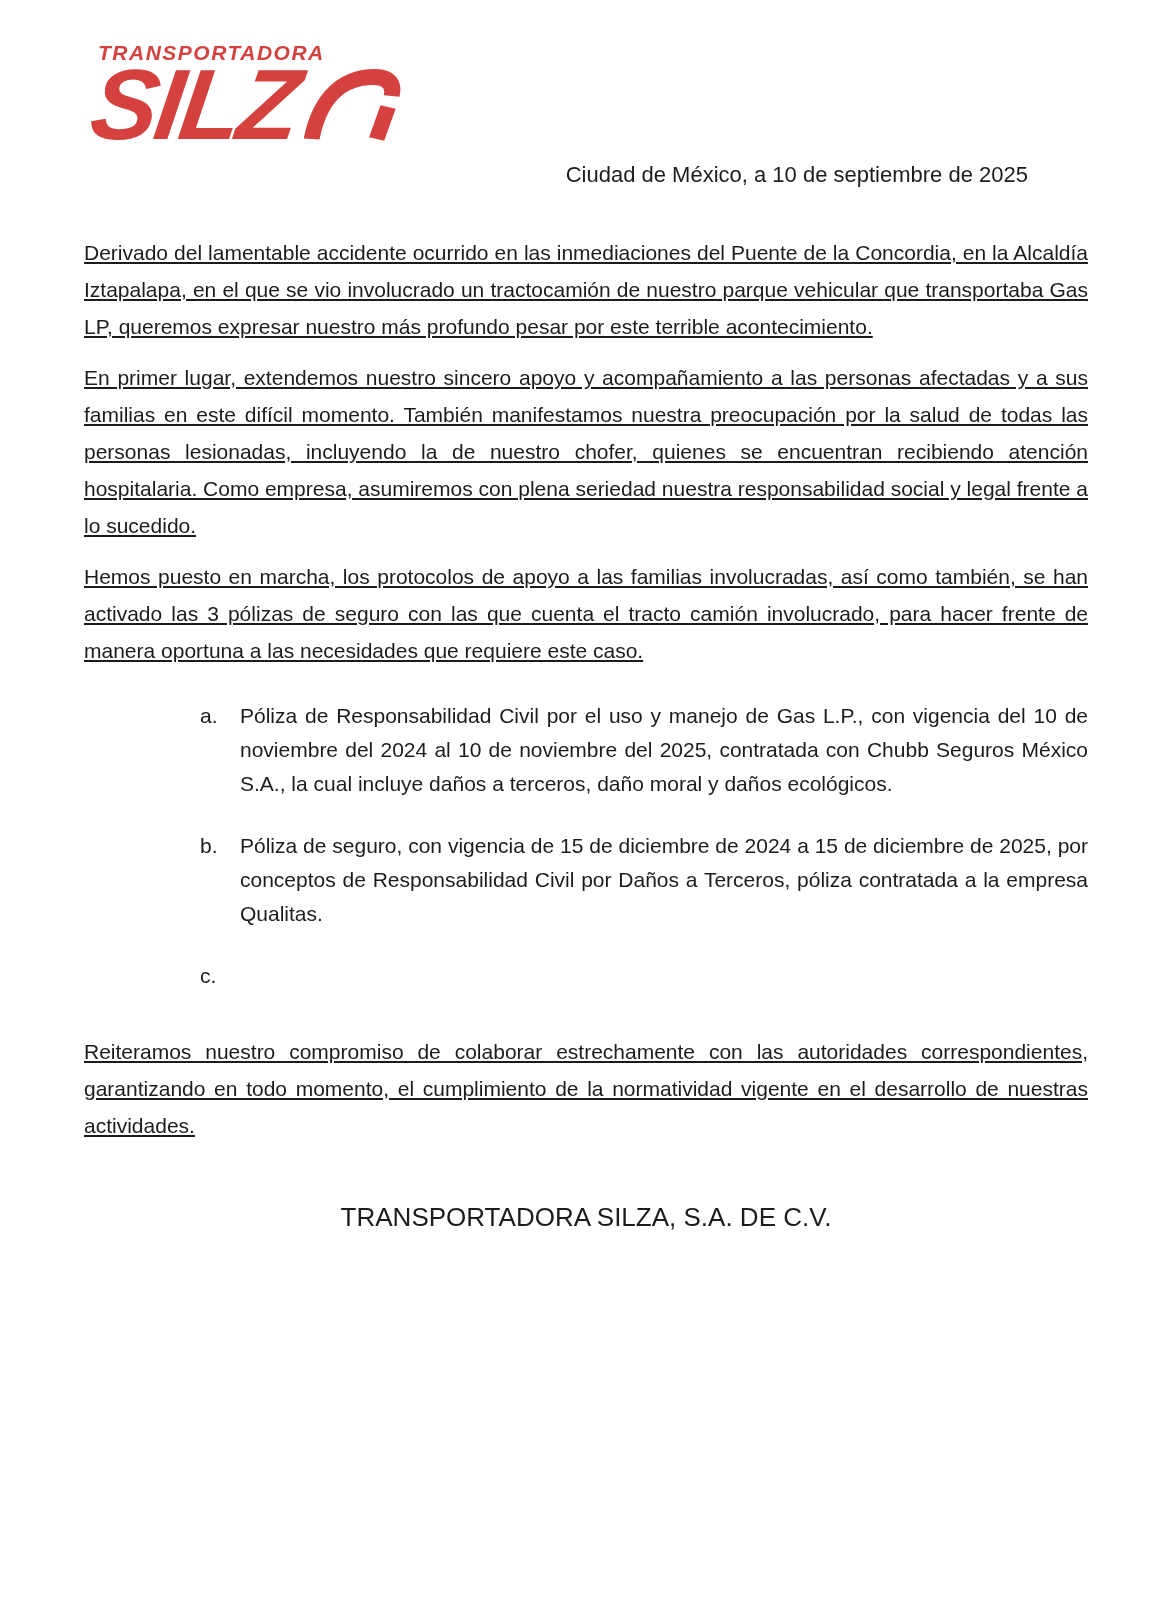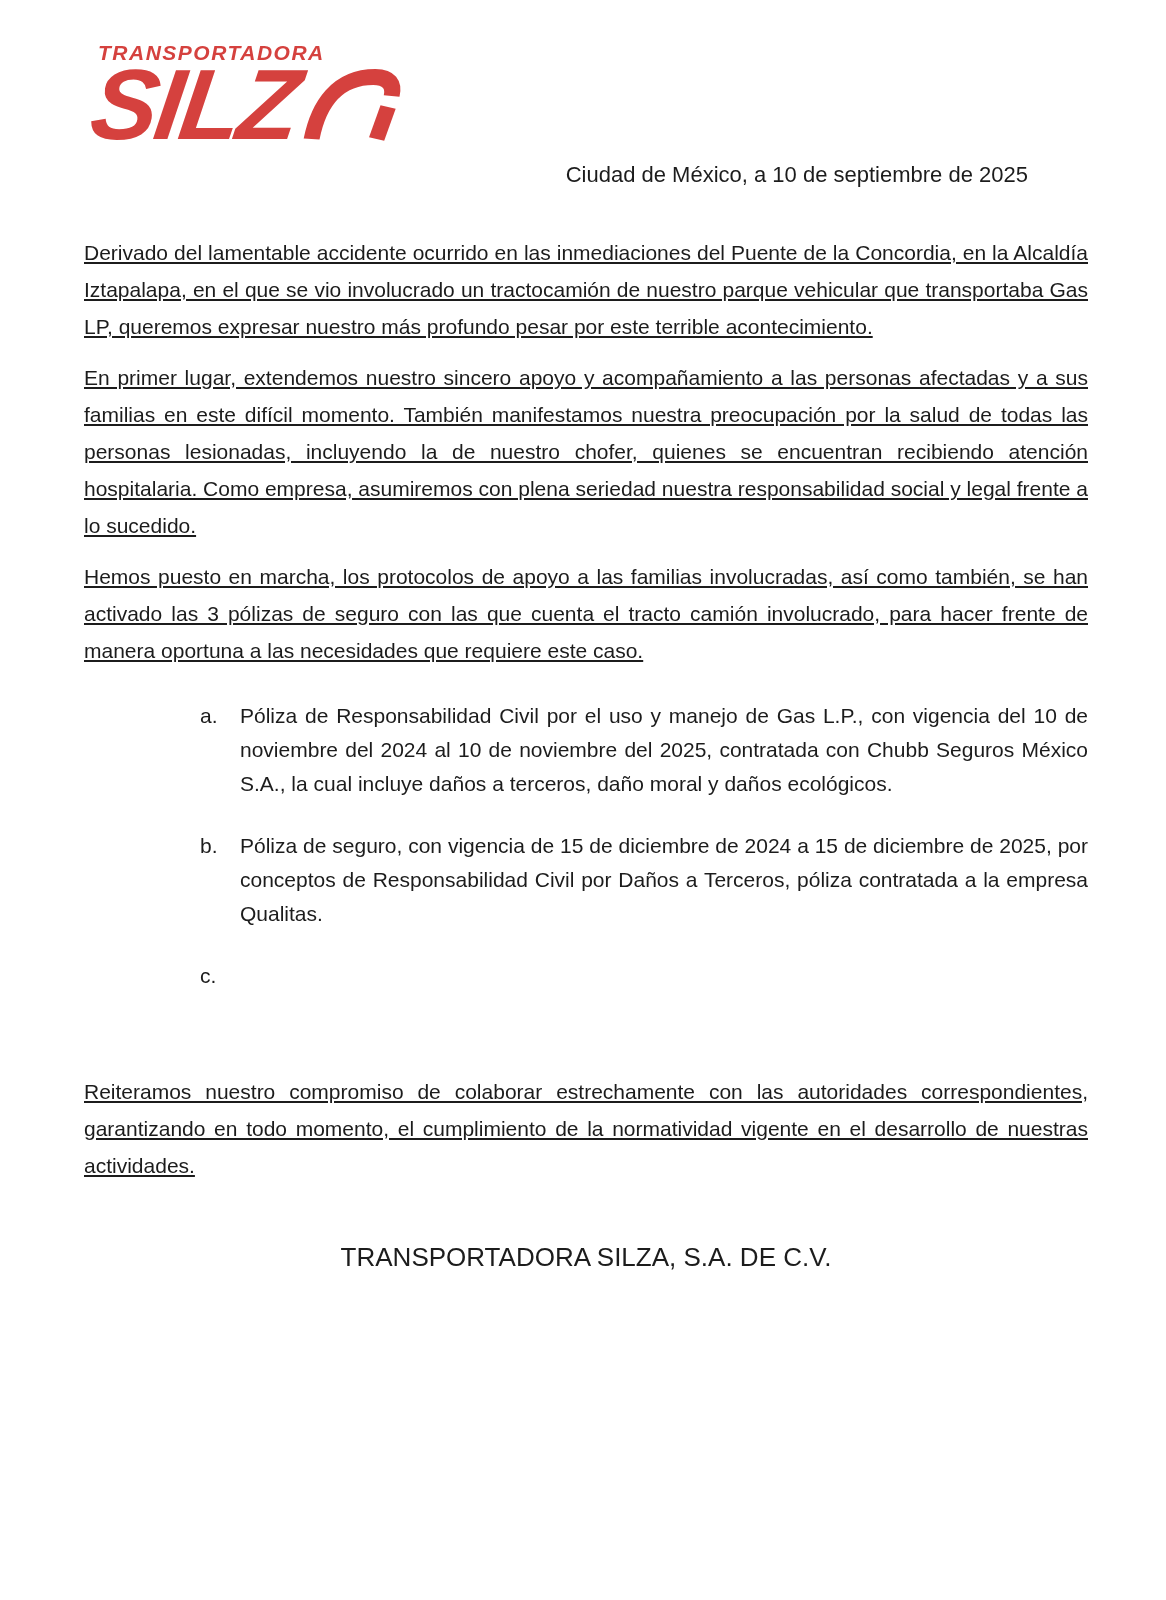--- a/index.html
+++ b/index.html
@@ -90,21 +90,21 @@
     flex: 0 0 40px;
     margin-left: 116px;
   }
   .policy-text {
     flex: 1;
     text-align: justify;
   }
 
   
   .para.closing {
-    margin-top: 80px;
+    margin-top: 40px;
     margin-bottom: 0;
   }
   .signature {
     margin-top: 60px;
     text-align: center;
     font-size: 26px;
     line-height: 26px;
   }
 </style>
 </head>

